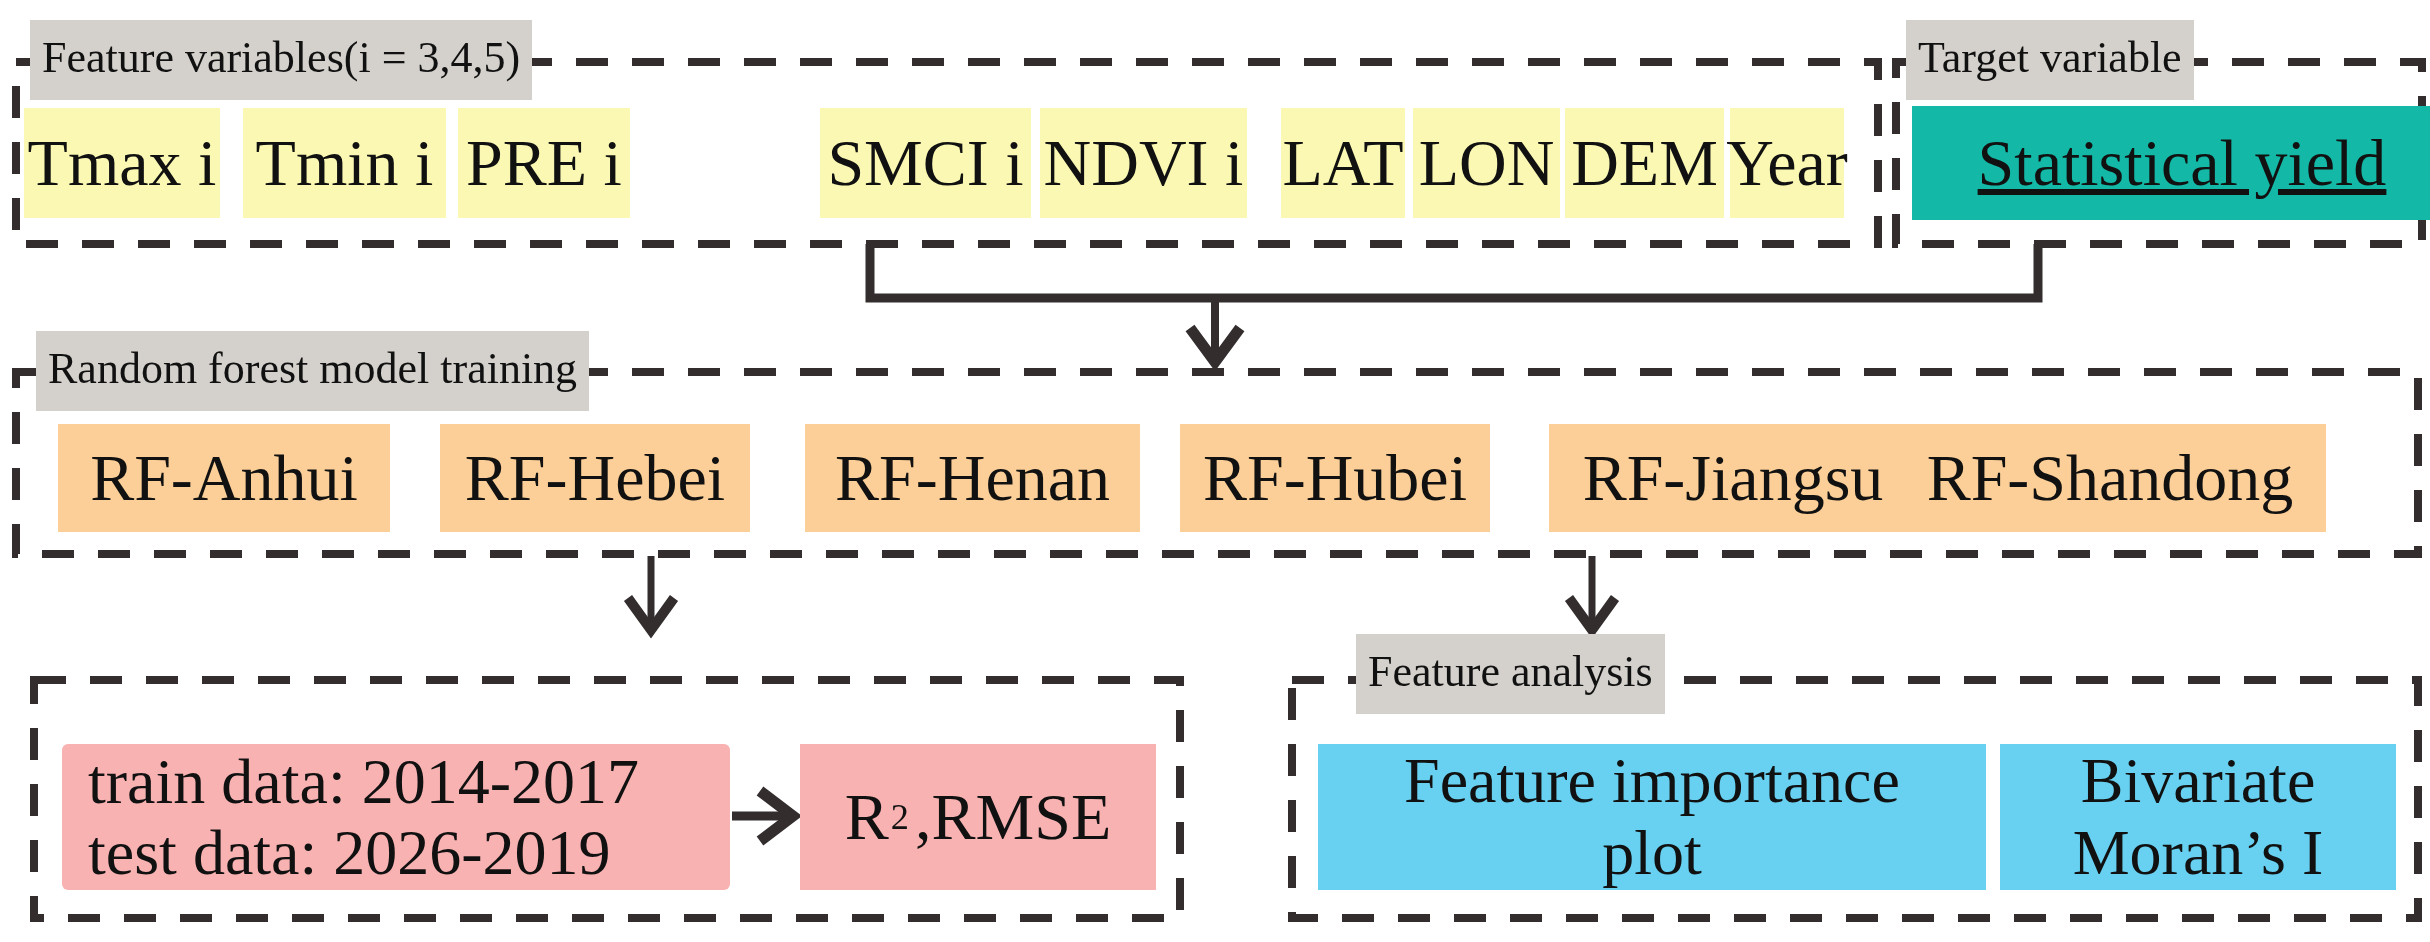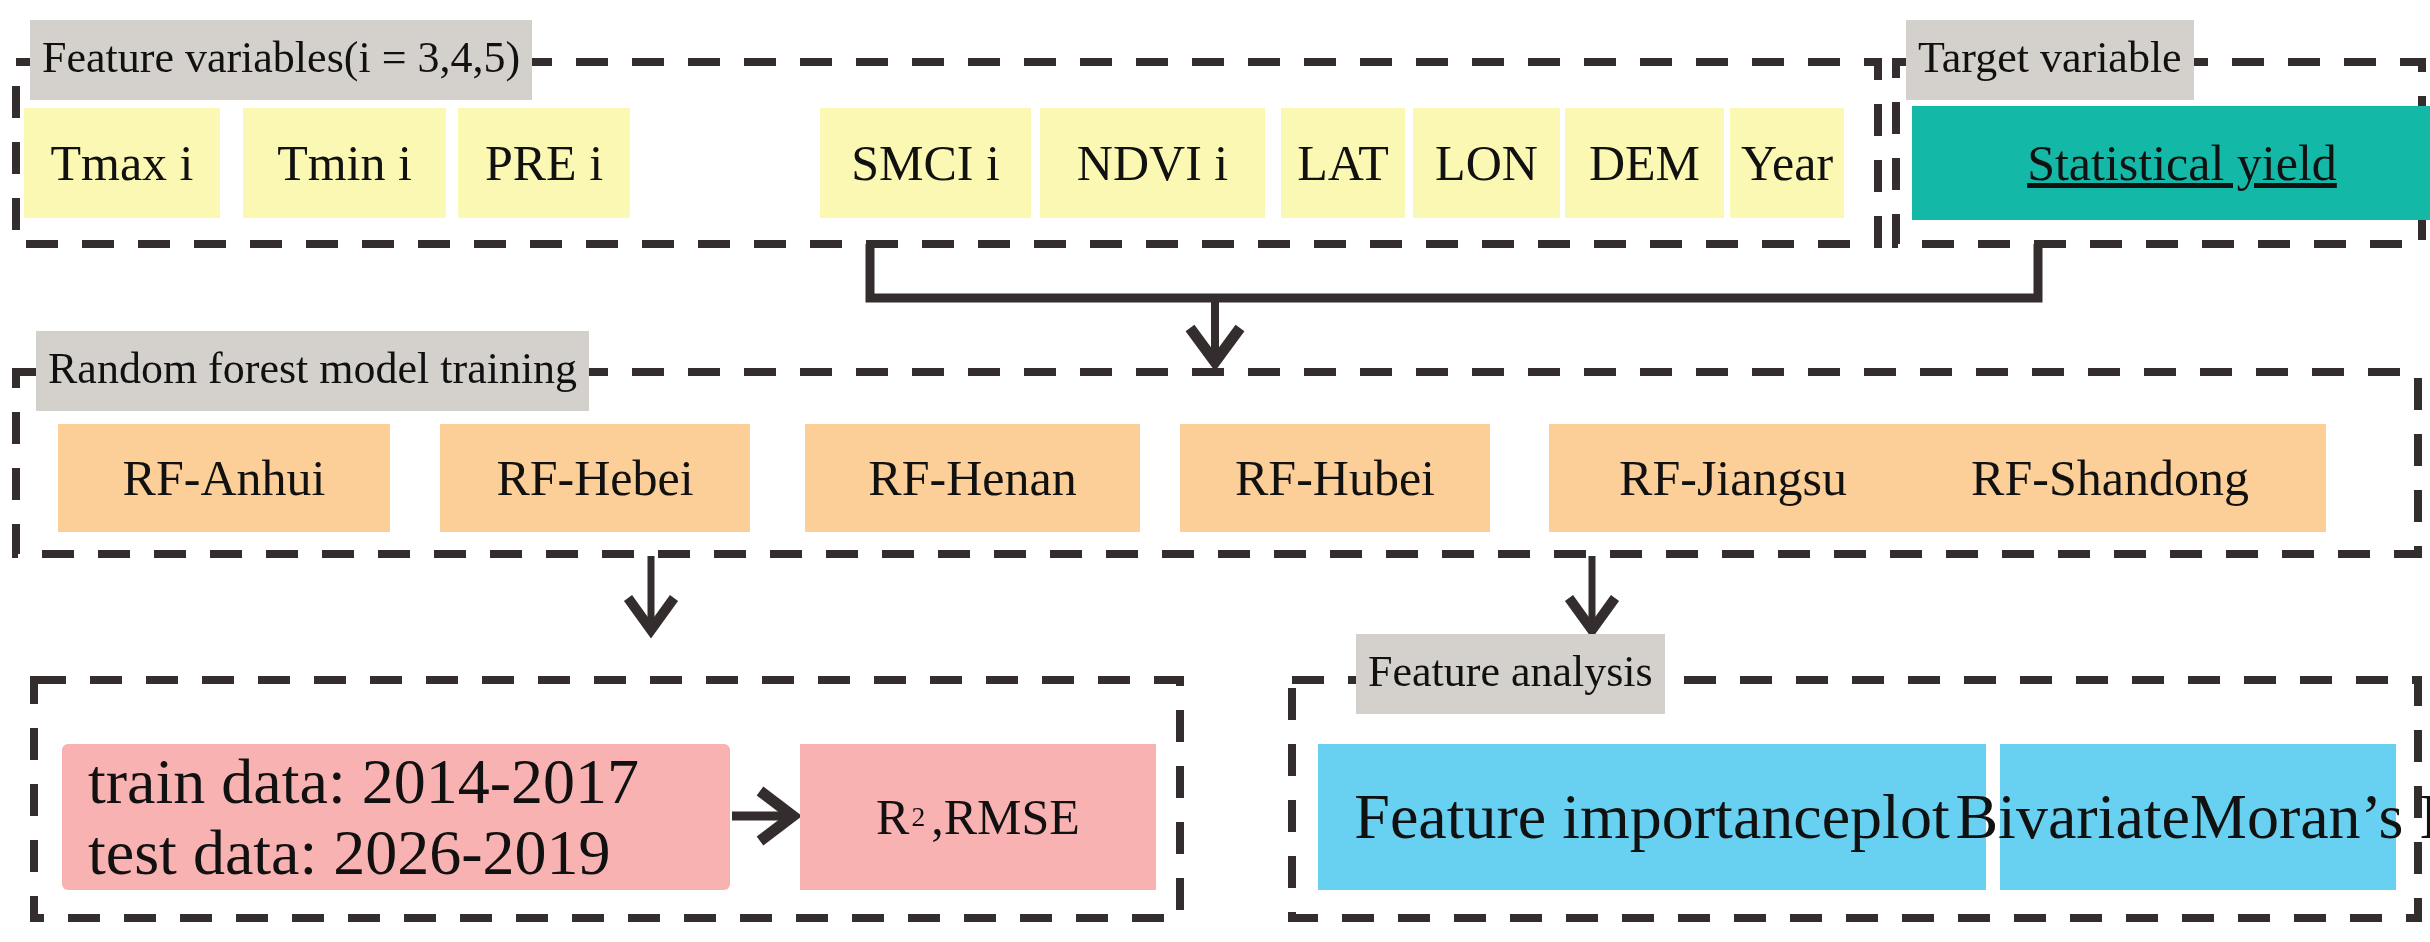--- a/index.html
+++ b/index.html
@@ -15,47 +15,47 @@
   .glabel{
     position:absolute;z-index:2;
     background:#d4d1cc;
     height:80px;line-height:76px;
     padding:0 12px;
     font-size:44px;white-space:nowrap;
   }
   .box{
     position:absolute;z-index:1;
     display:flex;align-items:center;justify-content:center;
-    font-size:50px;white-space:nowrap;
+    font-size:66px;white-space:nowrap;
   }
   .yellow{background:#faf8b2;top:108px;height:110px;}
   #fv1{left:24px;width:196px}
   #fv2{left:243px;width:203px}
   #fv3{left:458px;width:172px}
   #fv4{left:640px;width:166px}
   #fv5{left:820px;width:211px}
-  #fv6{left:1040px;width:225px}
+  #fv6{left:1040px;width:207px}
   #fv7{left:1281px;width:124px}
   #fv8{left:1413px;width:147px}
   #fv9{left:1565px;width:159px}
   #fv10{left:1730px;width:114px}
   .green{background:#14b8a6;left:1912px;top:106px;width:540px;height:114px;text-decoration:underline;}
   .orange{background:#fbcf97;top:424px;height:108px;}
   #rf1{left:58px;width:332px}
   #rf2{left:440px;width:310px}
   #rf3{left:805px;width:335px}
   #rf4{left:1180px;width:310px}
   #rf5{left:1549px;width:368px}
   #rf6{left:1894px;width:432px}
   .pink{background:#f9b2b2;top:744px;height:146px;}
   #traintest{left:62px;width:668px;flex-direction:column;align-items:flex-start;justify-content:center;padding-left:26px;box-sizing:border-box;font-size:64px;border-radius:6px;}
   #traintest .line{line-height:71px;}
   #metrics{left:800px;width:356px;}
   #metrics sup{font-size:0.55em;vertical-align:super;margin:0 6px 0 2px;}
-  .blue{background:#68d1f1;top:744px;height:146px;flex-direction:row;justify-content:center;font-size:64px;}
+  .blue{background:#68d1f1;top:744px;height:146px;flex-direction:column;justify-content:center;font-size:64px;}
   .blue .line{line-height:72px;text-align:center;}
   #blue1{left:1318px;width:668px;}
   #blue2{left:2000px;width:396px;}
   #t1{left:30px;top:20px;}
   #t2{left:1906px;top:20px;}
   #t3{left:30px;top:331px;margin-left:6px;}
   #t4{left:54px;top:634px;}
   #t5{left:1356px;top:634px;}
 </style>
 </head>

